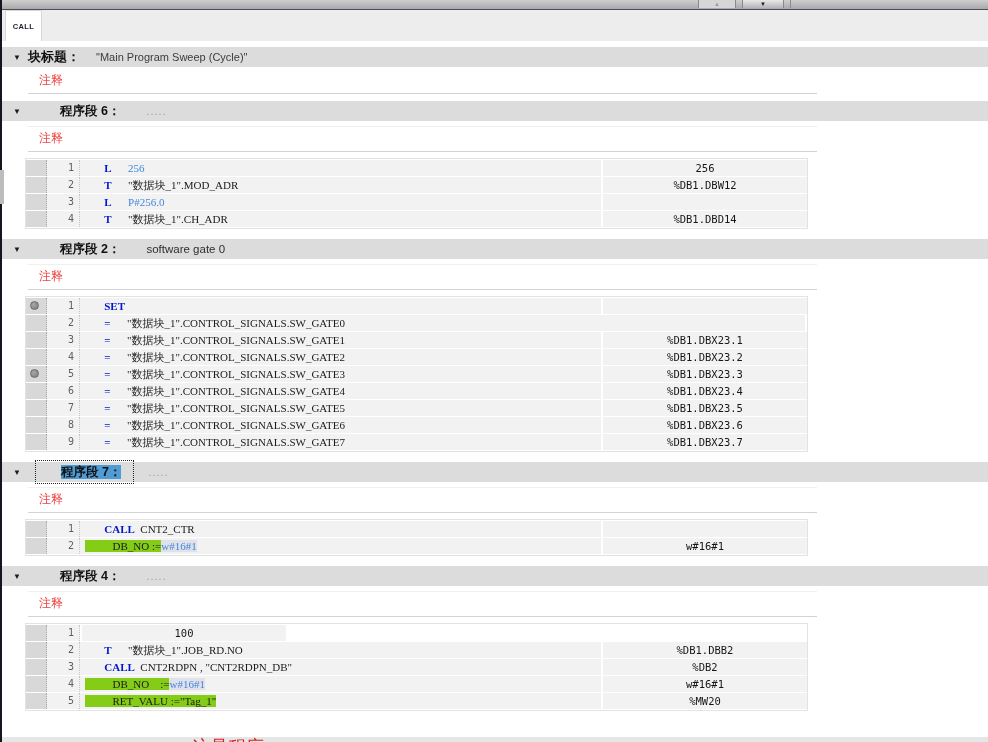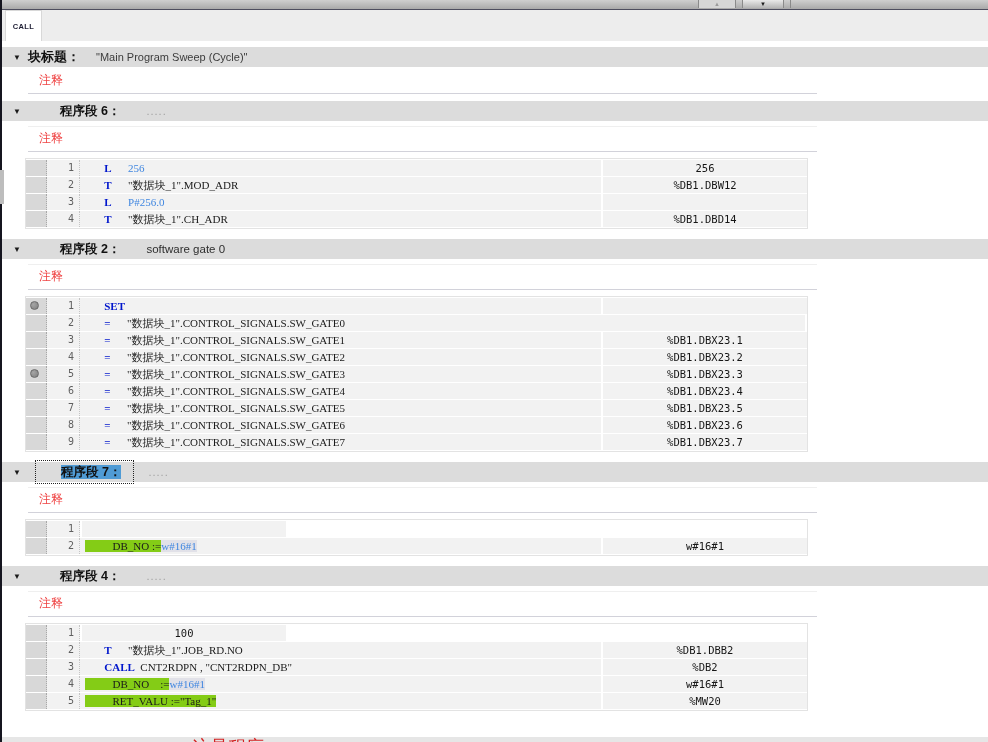--- a/index.html
+++ b/index.html
@@ -219,20 +219,21 @@
       <div class="band net-head">
         <span class="tri">▼</span>
         <span class="wrap focus"><span class="net-title selected">程序段 7：</span></span>
         <span class="subtitle-dots">.....</span>
       </div>
       <div class="comment">注释</div>
       <div class="tbl">
         <div class="row">
           <div class="gut"></div>
           <div class="num">1</div>
+          <div class="code"><span class="seg-pln">       </span><span class="seg-kw">CALL</span><span class="seg-pln">  </span><span class="seg-pln">CNT2_CTR</span></div>
           <div class="cgap"></div>
           <div class="val"></div>
         </div>
         <div class="row">
           <div class="gut"></div>
           <div class="num">2</div>
           <div class="code"><span class="seg-hl">          DB_NO :=</span><span class="seg-hlit">w#16#1</span></div>
           <div class="cgap"></div>
           <div class="val">w#16#1</div>
         </div>

